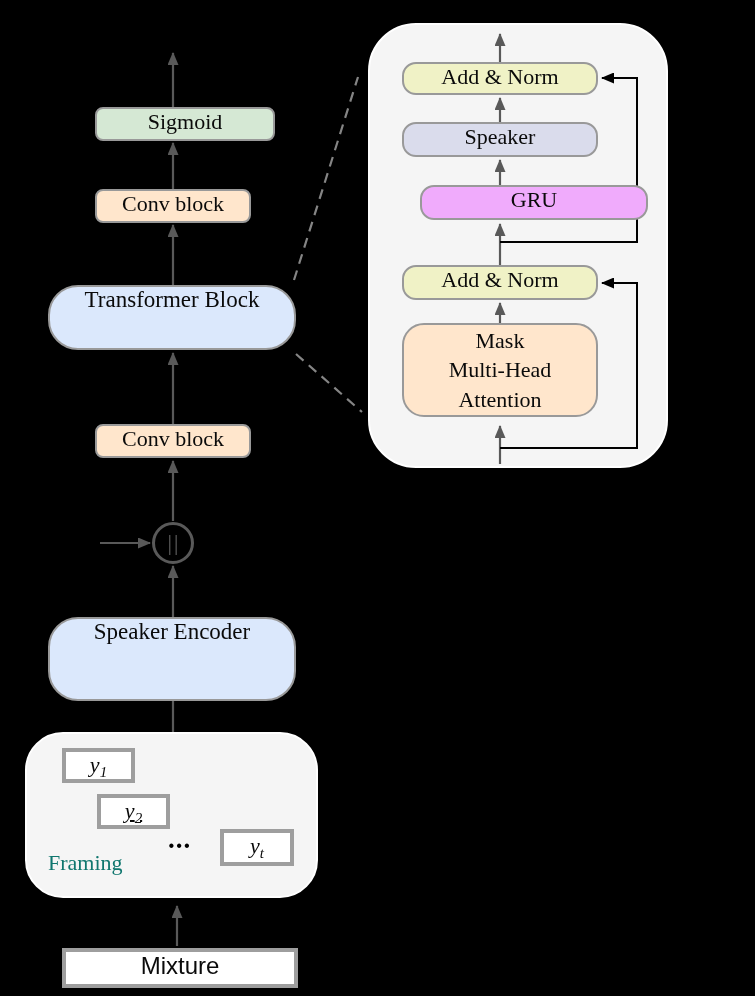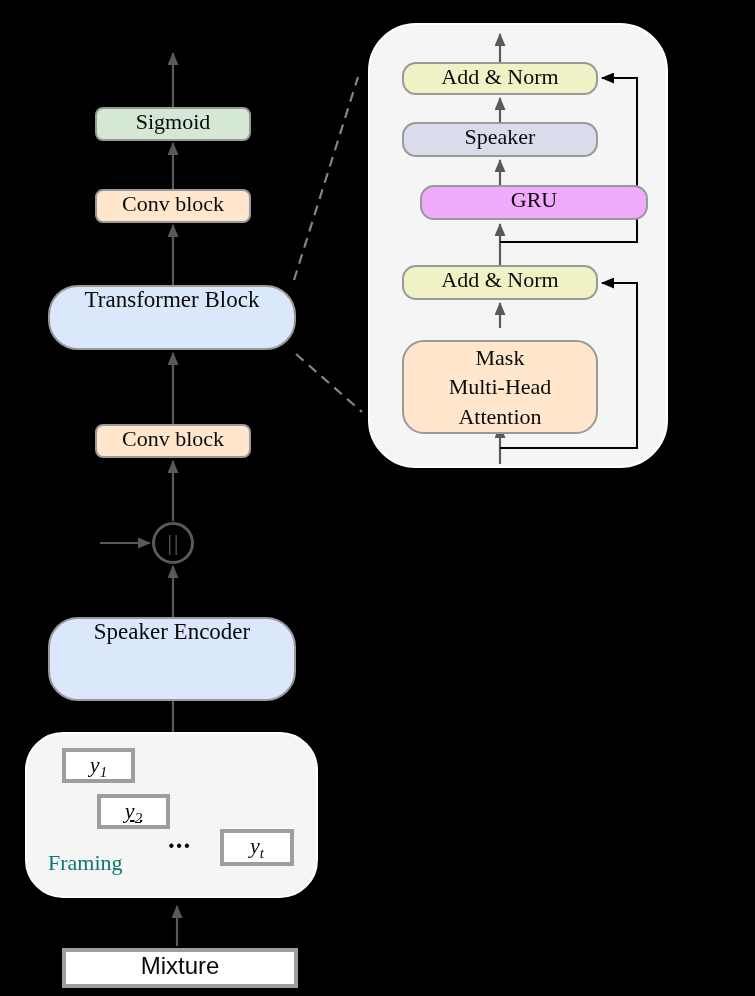--- a/index.html
+++ b/index.html
@@ -93,21 +93,21 @@
     <path d="M500,328 L500,303" stroke="#595959" stroke-width="2.2" fill="none" marker-end="url(#ah-gray)"></path>
     <path d="M500,464 L500,426" stroke="#595959" stroke-width="2.2" fill="none" marker-end="url(#ah-gray)"></path>
 
     <path d="M500,242 L637,242 L637,78 L602,78" stroke="#000000" stroke-width="2" fill="none" marker-end="url(#ah-black)"></path>
     <path d="M500,448 L637,448 L637,283 L602,283" stroke="#000000" stroke-width="2" fill="none" marker-end="url(#ah-black)"></path>
 
     <path d="M294,280 L358,77" stroke="#858585" stroke-width="2.2" stroke-dasharray="10 7" fill="none"></path>
     <path d="M296,354 L362,412" stroke="#858585" stroke-width="2.2" stroke-dasharray="10 7" fill="none"></path>
   </svg>
 
-  <div class="abs box rad-sm" style="left: 95px; top: 107px; width: 156px; height: 34px; background-color: rgb(213, 232, 212);">
+  <div class="abs box rad-sm" style="left: 95px; top: 107px; width: 180px; height: 34px; background-color: rgb(213, 232, 212);">
     <span>Sigmoid</span>
   </div>
 
   <div class="abs box rad-sm" style="left: 95px; top: 189px; width: 156px; height: 34px; background-color: rgb(255, 230, 204);">
     <span>Conv block</span>
   </div>
 
   <div class="abs box pill-lg" style="left: 48px; top: 285px; width: 248px; height: 65px; background-color: rgb(219, 232, 252);">
     <span>Transformer Block</span>
   </div>
@@ -153,19 +153,19 @@
   </div>
 
   <div class="abs box rad-md" style="left: 420px; top: 185px; width: 228px; height: 35px; background-color: #f0abfc;">
     <span>GRU</span>
   </div>
 
   <div class="abs box rad-md" style="left: 402px; top: 265px; width: 196px; height: 35px; background-color: rgb(240, 242, 198);">
     <span>Add &amp; Norm</span>
   </div>
 
-  <div class="abs box rad-lg mha" style="left: 402px; top: 340px; width: 196px; height: 94px; background-color: rgb(255, 230, 204);">
+  <div class="abs box rad-lg mha" style="left: 402px; top: 323px; width: 196px; height: 94px; background-color: rgb(255, 230, 204);">
     <span>Mask</span>
     <span>Multi-Head</span>
     <span>Attention</span>
   </div>
 
 </div>
 
 </body></html>

